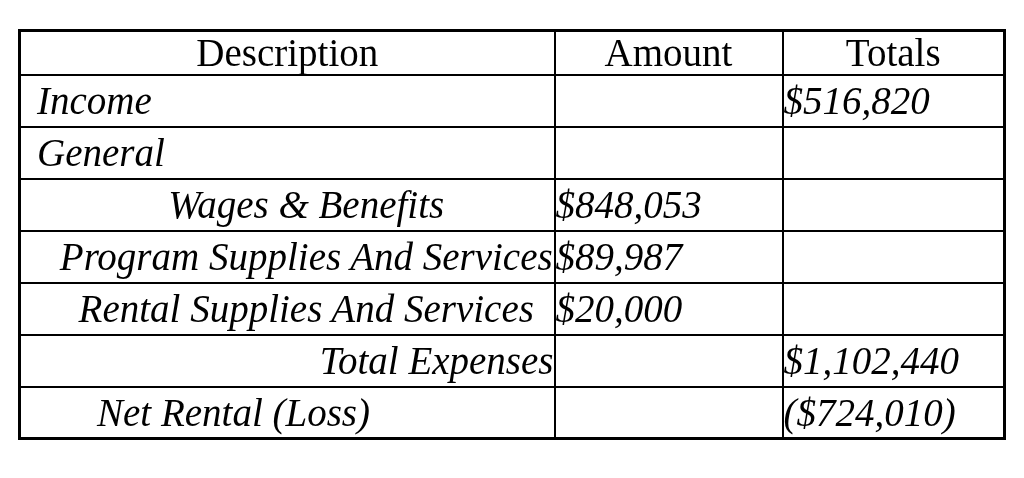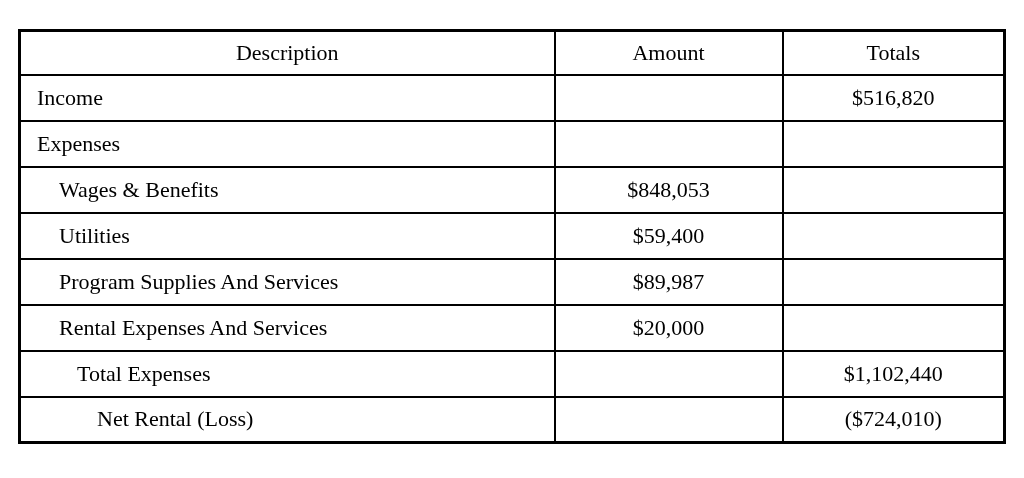--- a/index.html
+++ b/index.html
@@ -25,43 +25,44 @@
     top: 29px;
     width: 985px;
     border-collapse: collapse;
     table-layout: fixed;
     border: 3px solid #000000;
   }
   table.fin-table th,
   table.fin-table td {
     border: 2px solid #000000;
     font-family: "Liberation Serif", "DejaVu Serif", serif;
-    font-size: 22px;
+    font-size: 39px;
     font-weight: normal;
     color: #000000;
     white-space: nowrap;
     overflow: hidden;
     padding: 0;
     line-height: 1.0;
   }
   table.fin-table th {
     height: 44px;
     text-align: center;
     vertical-align: middle;
   }
   table.fin-table td {
-    height: 46px;
+    height: 52px;
     vertical-align: middle;
+    font-style: italic;
   }
   td.desc.ind-0 { padding-left: 16px; }
-  td.desc.ind-1 { padding-left: 38px; }
-  td.desc.ind-2 { padding-left: 56px; }
+  td.desc.ind-1 { padding-left: 38px; text-align: center; }
+  td.desc.ind-2 { padding-left: 56px; text-align: right; }
   td.desc.ind-3 { padding-left: 76px; }
   td.num {
-    text-align: center;
+    text-align: left;
     padding-right: 14px;
   }
 </style>
 </head>
 <body>
 
 <div class="page">
   <table class="fin-table">
     <colgroup>
       <col style="width:535px">
@@ -75,41 +76,36 @@
         <th>Totals</th>
       </tr>
     </thead>
     <tbody>
       <tr>
         <td class="desc ind-0">Income</td>
         <td class="num"></td>
         <td class="num">$516,820</td>
       </tr>
       <tr>
-        <td class="desc ind-0">Expenses</td>
+        <td class="desc ind-0">General</td>
         <td class="num"></td>
         <td class="num"></td>
       </tr>
       <tr>
         <td class="desc ind-1">Wages &amp; Benefits</td>
         <td class="num">$848,053</td>
         <td class="num"></td>
       </tr>
       <tr>
-        <td class="desc ind-1">Utilities</td>
-        <td class="num">$59,400</td>
-        <td class="num"></td>
-      </tr>
-      <tr>
         <td class="desc ind-1">Program Supplies And Services</td>
         <td class="num">$89,987</td>
         <td class="num"></td>
       </tr>
       <tr>
-        <td class="desc ind-1">Rental Expenses And Services</td>
+        <td class="desc ind-1">Rental Supplies And Services</td>
         <td class="num">$20,000</td>
         <td class="num"></td>
       </tr>
       <tr>
         <td class="desc ind-2">Total Expenses</td>
         <td class="num"></td>
         <td class="num">$1,102,440</td>
       </tr>
       <tr>
         <td class="desc ind-3">Net Rental (Loss)</td>

